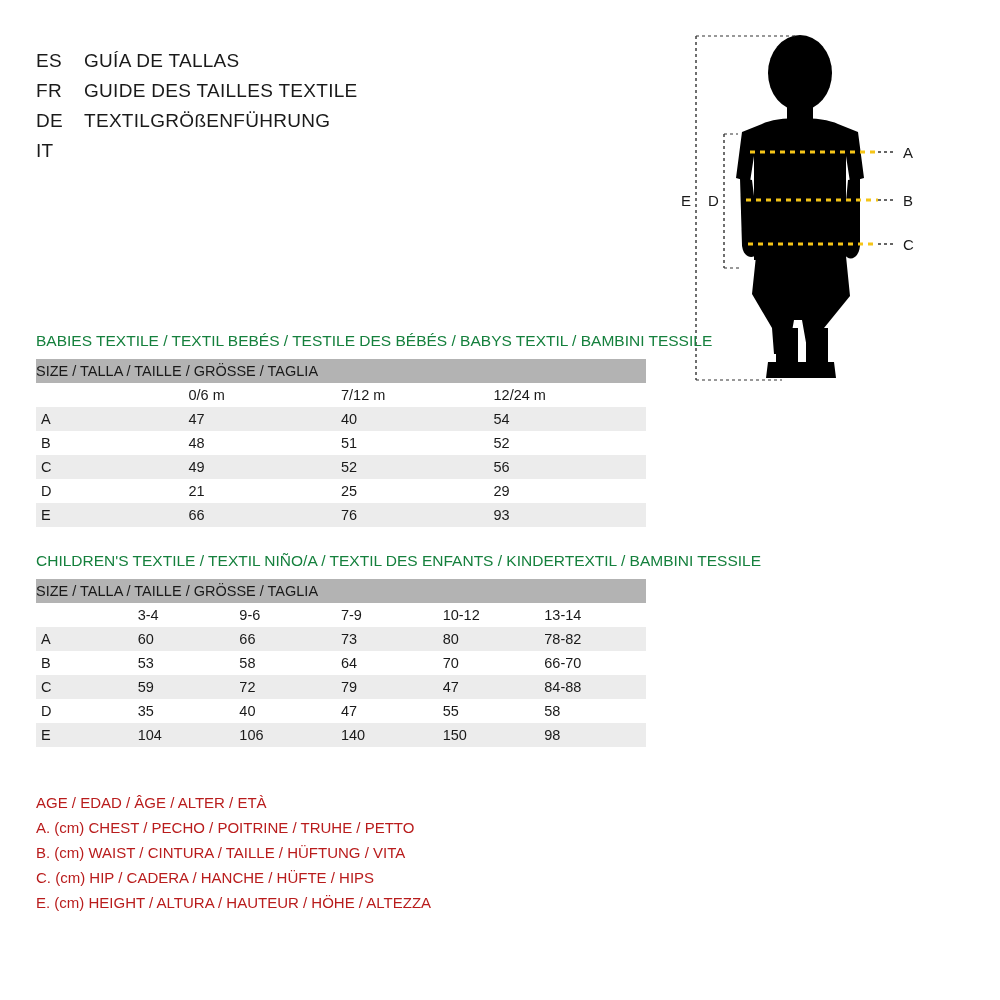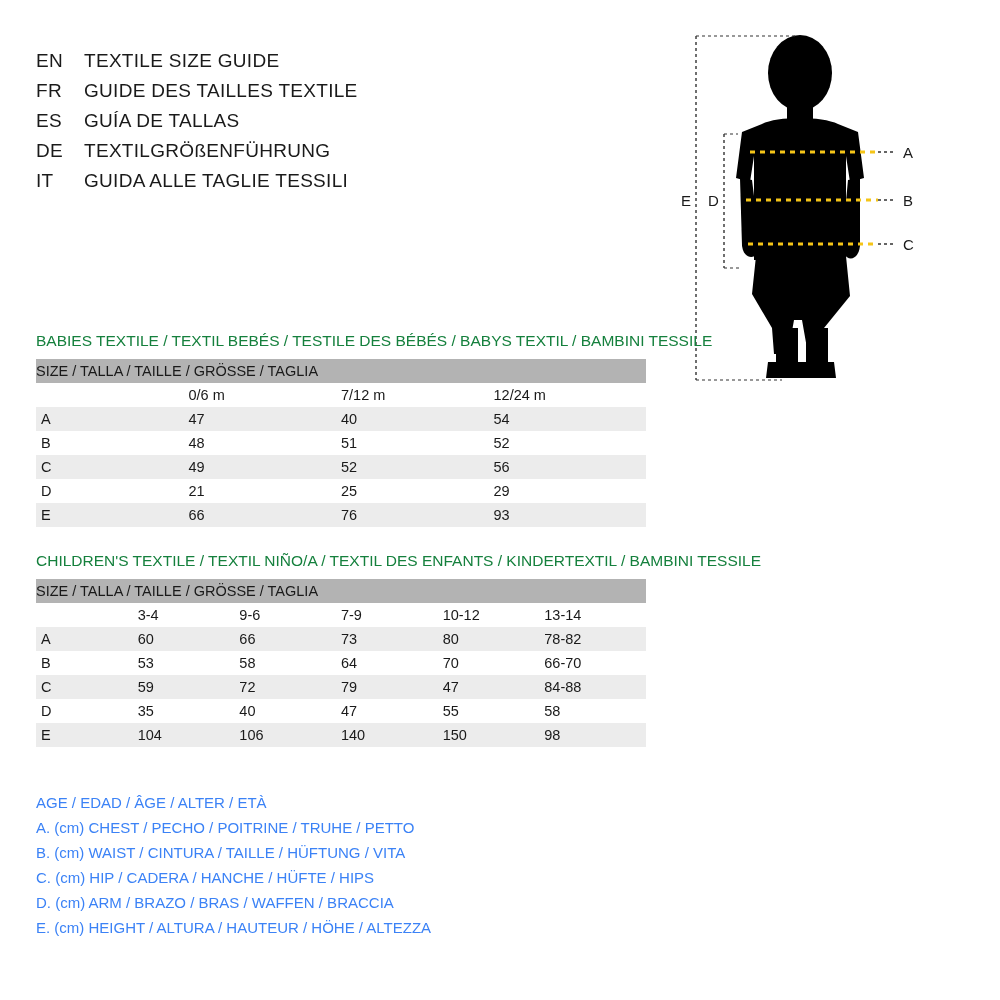--- a/index.html
+++ b/index.html
@@ -103,47 +103,42 @@
 
   
   .legend {
     position: absolute;
     left: 36px;
     width: 700px;
   }
   .legend-line {
     font-size: 15px;
     line-height: 25px;
-    color: #3b82f6;
+    color: #b91c1c;
     white-space: nowrap;
   }
 </style>
 </head>
 <body>
 
 <div class="lang-block">
   <div class="lang-row">
-    <span class="lang-code">EN</span>
-    <span class="lang-text">TEXTILE SIZE GUIDE</span>
+    <span class="lang-code">ES</span>
+    <span class="lang-text">GUÍA DE TALLAS</span>
   </div>
   <div class="lang-row">
     <span class="lang-code">FR</span>
     <span class="lang-text">GUIDE DES TAILLES TEXTILE</span>
   </div>
   <div class="lang-row">
-    <span class="lang-code">ES</span>
-    <span class="lang-text">GUÍA DE TALLAS</span>
-  </div>
-  <div class="lang-row">
     <span class="lang-code">DE</span>
     <span class="lang-text">TEXTILGRÖßENFÜHRUNG</span>
   </div>
   <div class="lang-row">
     <span class="lang-code">IT</span>
-    <span class="lang-text">GUIDA ALLE TAGLIE TESSILI</span>
   </div>
 </div>
 
 <div class="figure-wrap">
   <svg width="300" height="380" viewBox="0 0 300 380">
 
     <g fill="#000000">
 
       <ellipse cx="118" cy="45" rx="32" ry="38"></ellipse>
 
@@ -291,15 +286,14 @@
     </tr>
   </tbody>
     </table>
 </div>
 
 <div class="legend" style="top:790px;">
   <div class="legend-line">AGE / EDAD / ÂGE / ALTER / ETÀ</div>
   <div class="legend-line">A. (cm) CHEST / PECHO / POITRINE / TRUHE / PETTO</div>
   <div class="legend-line">B. (cm) WAIST / CINTURA / TAILLE / HÜFTUNG / VITA</div>
   <div class="legend-line">C. (cm) HIP / CADERA / HANCHE / HÜFTE / HIPS</div>
-  <div class="legend-line">D. (cm) ARM / BRAZO / BRAS / WAFFEN / BRACCIA</div>
   <div class="legend-line">E. (cm) HEIGHT / ALTURA / HAUTEUR / HÖHE / ALTEZZA</div>
 </div>
 
 </body></html>

